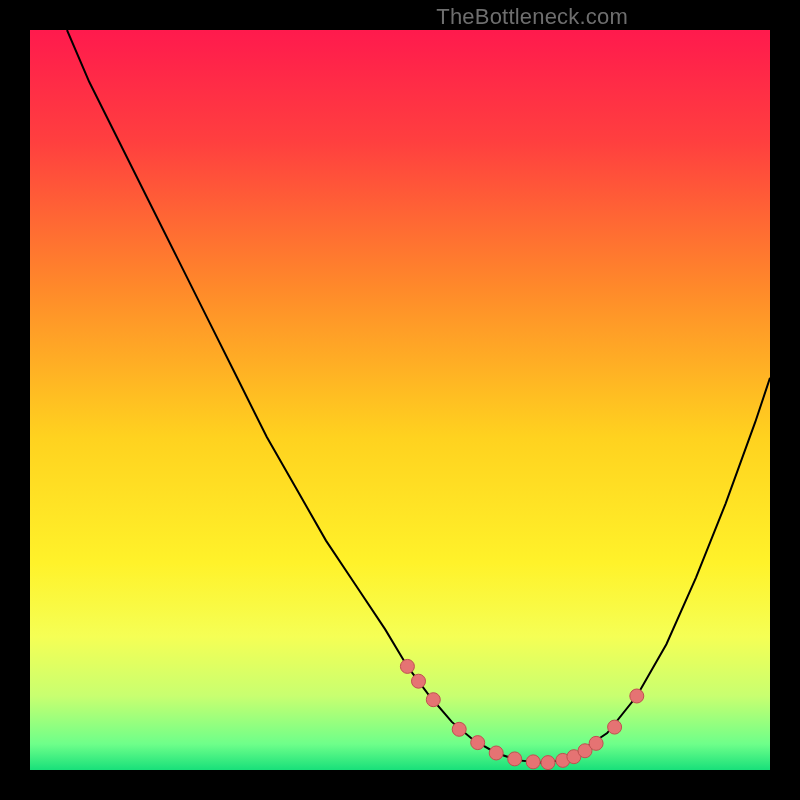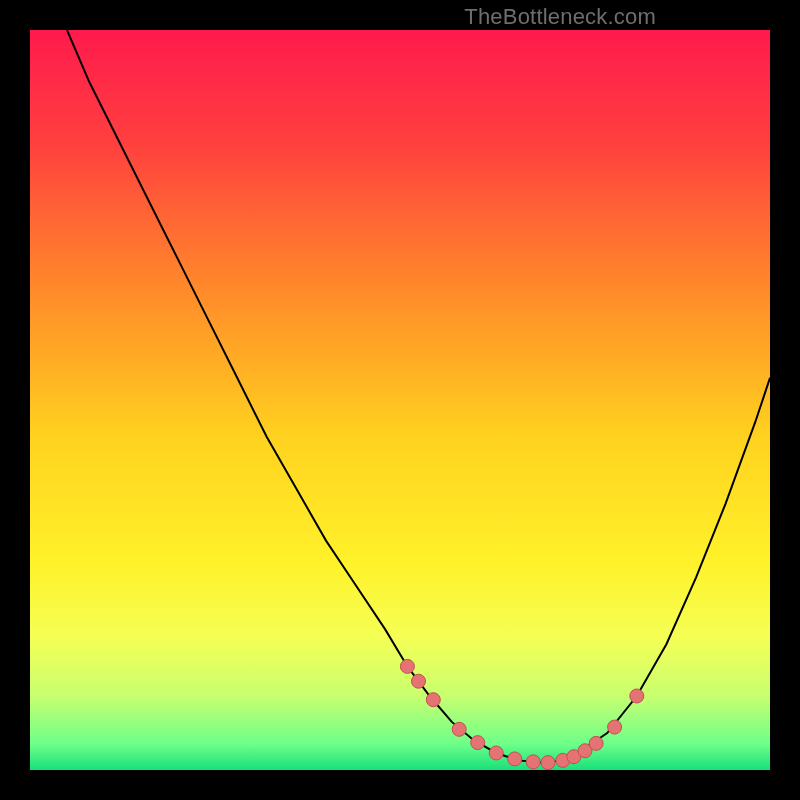--- a/index.html
+++ b/index.html
@@ -11,21 +11,20 @@
     overflow: hidden;
     font-family: Arial, Helvetica, sans-serif;
   }
   .frame {
     position: absolute;
     left: 0;
     top: 0;
     width: 640px;
     height: 800px;
     background: #000000;
-    padding-left: 28px;
   }
   .watermark {
     position: absolute;
     top: 4px;
     right: 12px;
     color: #6e6e6e;
     font-size: 22px;
     letter-spacing: 0.2px;
     font-weight: 400;
   }

